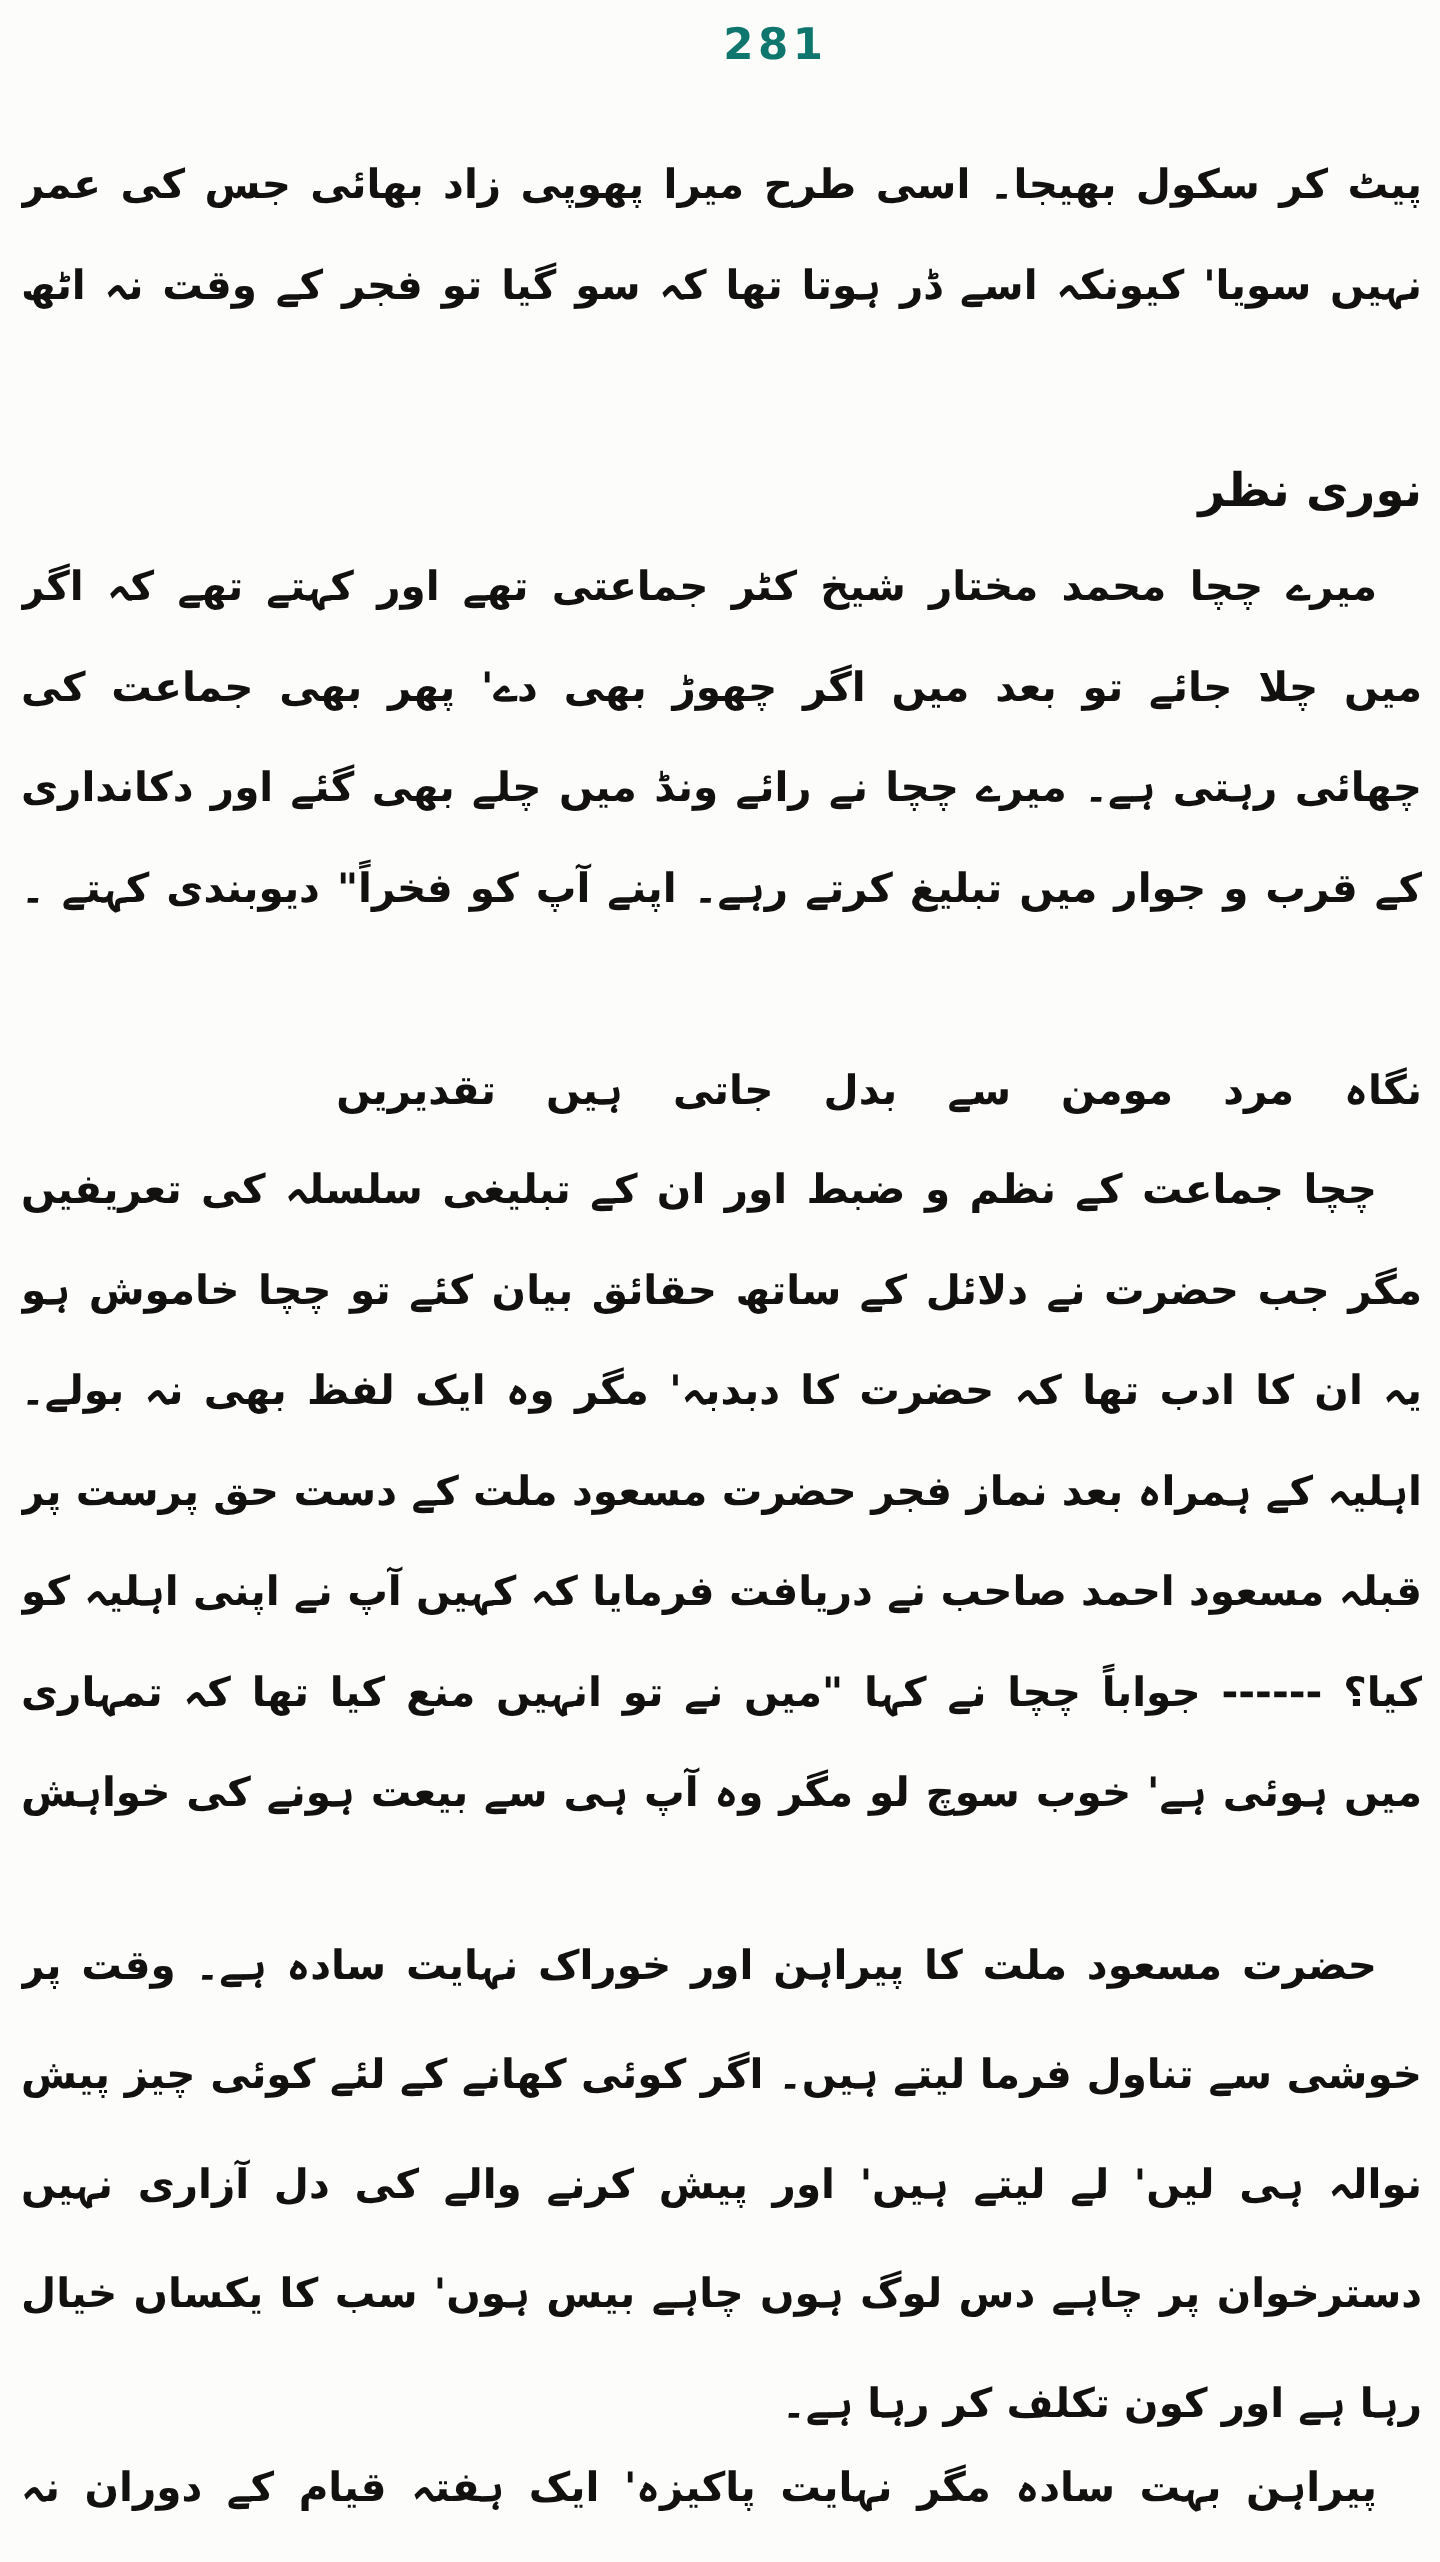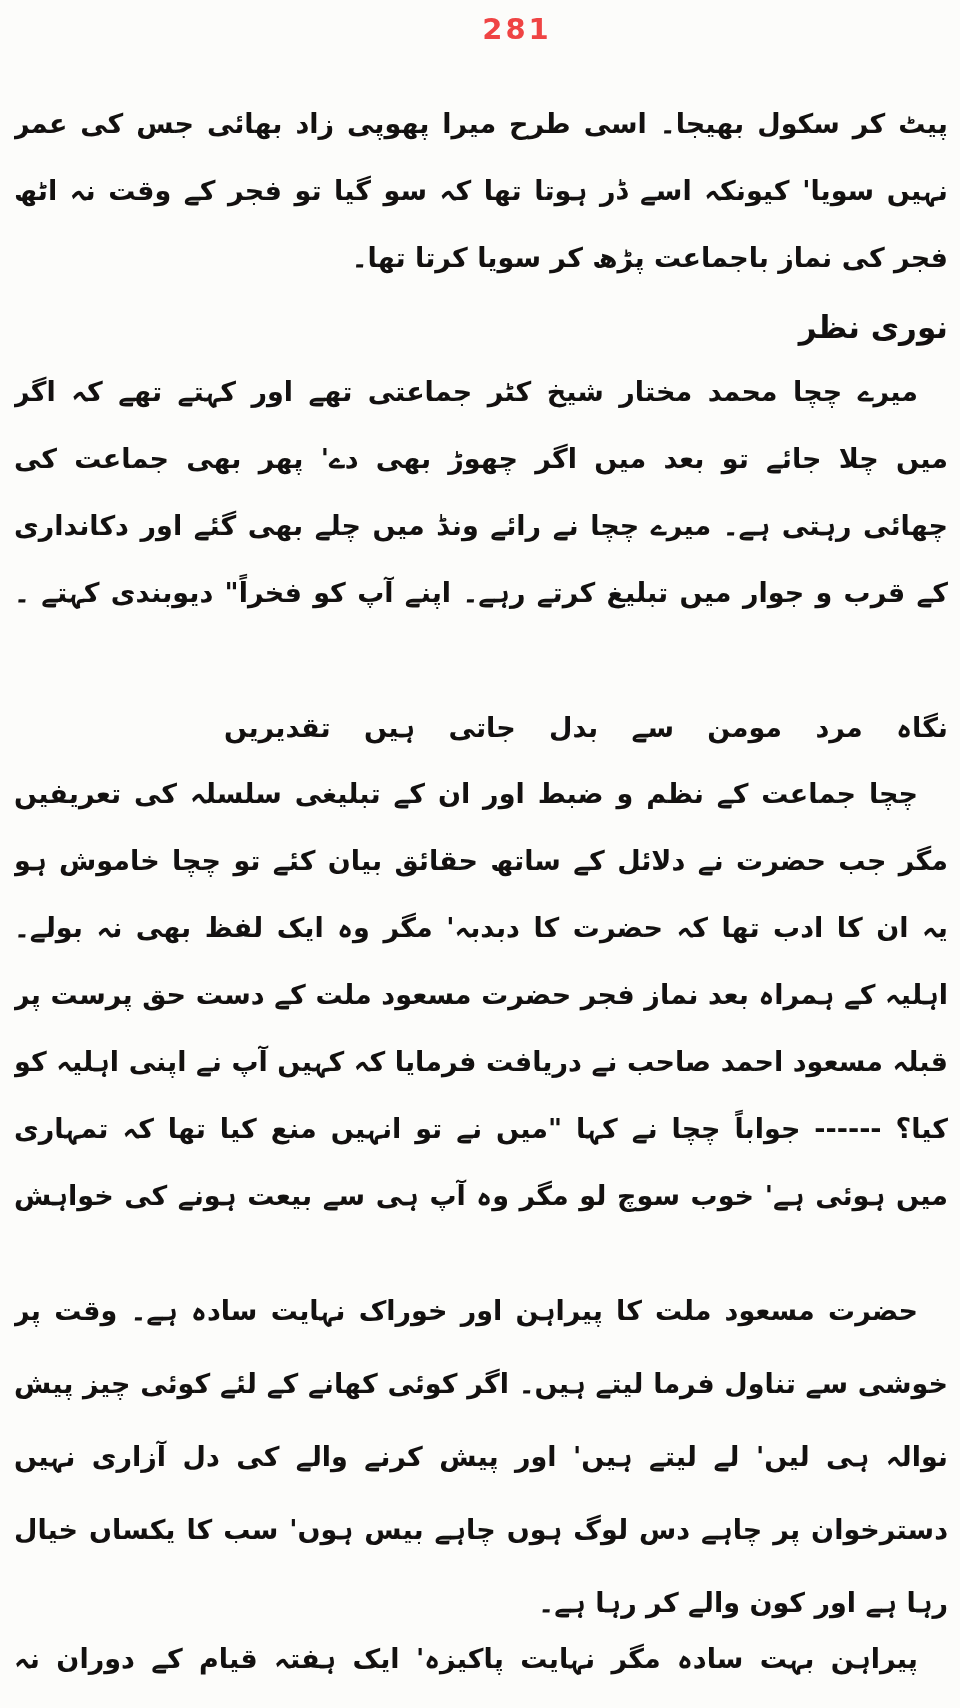--- a/index.html
+++ b/index.html
@@ -23,21 +23,21 @@
     top: 12px;
     left: 0;
     right: 0;
     height: 42px;
     text-align: center;
     padding-left: 74px; 
     direction: ltr;
     font-size: 29px;
     font-weight: 700;
     letter-spacing: 3px;
-    color: #ef4444;
+    color: #0f766e;
   }
   .block {
     position: absolute;
     right: 12px;
     left: 14px;
   }
   .ln {
     height: 67px;
     line-height: 67px;
     font-size: 27px;
@@ -73,21 +73,20 @@
 </head>
 <body>
 
 <div class="page">
 
   <div class="page-num">281</div>
 
   <div class="block" style="top:90px;">
     <div class="ln">پیٹ کر سکول بھیجا۔ اسی طرح میرا پھوپی زاد بھائی جس کی عمر چودہ برس ہے' کئی راتیں</div>
     <div class="ln">نہیں سویا' کیونکہ اسے ڈر ہوتا تھا کہ سو گیا تو فجر کے وقت نہ اٹھ سکے گا۔ اس لئے وہ</div>
-    <div class="ln short">فجر کی نماز باجماعت پڑھ کر سویا کرتا تھا۔</div>
   </div>
 
   <div class="block heading" style="top:297px;">نوری نظر</div>
 
   <div class="block" style="top:358px;">
     <div class="ln indent">میرے چچا محمد مختار شیخ کٹر جماعتی تھے اور کہتے تھے کہ اگر کوئی ایک بار جماعت</div>
     <div class="ln">میں چلا جائے تو بعد میں اگر چھوڑ بھی دے' پھر بھی جماعت کی مخصوص ذہنیت اس پر</div>
     <div class="ln">چھائی رہتی ہے۔ میرے چچا نے رائے ونڈ میں چلے بھی گئے اور دکانداری چھوڑ کر ملک</div>
     <div class="ln">کے قرب و جوار میں تبلیغ کرتے رہے۔ اپنے آپ کو فخراً" دیوبندی کہتے ۔ مگر جب</div>
   </div>
@@ -103,20 +102,20 @@
     <div class="ln">کیا؟ ------ جواباً چچا نے کہا "میں نے تو انہیں منع کیا تھا کہ تمہاری پرورش وہابی ماحول</div>
     <div class="ln">میں ہوئی ہے' خوب سوچ لو مگر وہ آپ ہی سے بیعت ہونے کی خواہش رکھتی ہیں"۔</div>
   </div>
 
 
   <div class="block p4" style="top:1274px;">
     <div class="ln indent">حضرت مسعود ملت کا پیراہن اور خوراک نہایت سادہ ہے۔ وقت پر جو حاضر ہو'</div>
     <div class="ln">خوشی سے تناول فرما لیتے ہیں۔ اگر کوئی کھانے کے لئے کوئی چیز پیش کرے تو چاہے ایک</div>
     <div class="ln">نوالہ ہی لیں' لے لیتے ہیں' اور پیش کرنے والے کی دل آزاری نہیں فرماتے ------</div>
     <div class="ln">دسترخوان پر چاہے دس لوگ ہوں چاہے بیس ہوں' سب کا یکساں خیال رکھتے ہیں کہ کون کھا</div>
-    <div class="ln short">رہا ہے اور کون والے کر رہا ہے۔</div>
+    <div class="ln short">رہا ہے اور کون تکلف کر رہا ہے۔</div>
   </div>
 
   <div class="block" style="top:1625px;">
     <div class="ln indent">پیراہن بہت سادہ مگر نہایت پاکیزہ' ایک ہفتہ قیام کے دوران نہ کپڑوں پہ میل</div>
   </div>
 
 </div>
 
 </body></html>

